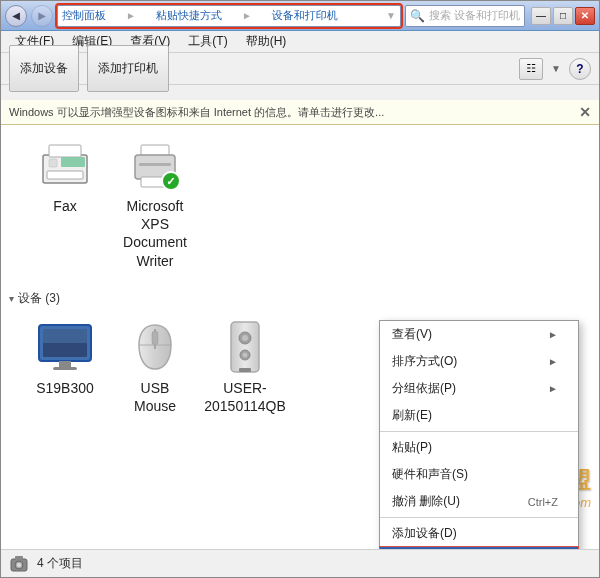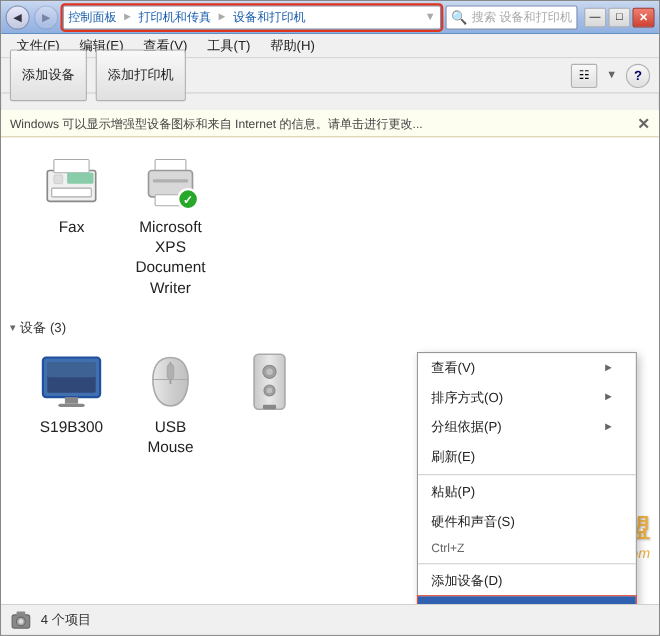--- a/index.html
+++ b/index.html
@@ -57,21 +57,21 @@
       display: flex;
       align-items: center;
       background: white;
       border: 1px solid #8090b0;
       border-radius: 2px;
       height: 22px;
       padding: 0 4px;
       flex: 1;
       font-size: 11px;
       color: #333;
-      gap: 5px;
+      gap: 20px;
       outline: 2px solid #e0341c;
     }
 
     .address-sep {
       color: #aaa;
       font-size: 10px;
     }
 
     .address-part {
       color: #1a5faf;
@@ -354,21 +354,21 @@
 
 <div class="window">
 
   <div class="title-bar">
     <div class="title-bar-left">
       <div class="nav-btn">◀</div>
       <div class="nav-btn" style="opacity:0.4">▶</div>
       <div class="address-bar">
         <span class="address-part">控制面板</span>
         <span class="address-sep">►</span>
-        <span class="address-part">打印机和传真</span>
+        <span class="address-part">粘贴快捷方式</span>
         <span class="address-sep">►</span>
         <span class="address-part">设备和打印机</span>
         <span style="flex:1"></span>
         <span style="color:#aaa;font-size:10px">▼</span>
       </div>
       <div class="search-bar">
         <span style="color:#aaa;font-size:12px">🔍</span>
         <span style="font-size:11px;color:#aaa">搜索 设备和打印机</span>
       </div>
     </div>
@@ -502,20 +502,21 @@
             </defs>
 
             <circle cx="20" cy="18" r="6" fill="#a0a0a0" stroke="#888" stroke-width="1"></circle>
             <circle cx="20" cy="18" r="3" fill="#c0c0c0"></circle>
             <circle cx="20" cy="35" r="5" fill="#a0a0a0" stroke="#888" stroke-width="1"></circle>
             <circle cx="20" cy="35" r="2.5" fill="#c0c0c0"></circle>
 
             <rect x="14" y="48" width="12" height="4" rx="1" fill="#888"></rect>
           </svg>
         </div>
+        <div class="device-label">USER-20150114QB</div>
       </div>
     </div>
 
     <div class="context-menu">
       <div class="ctx-item">
         <span class="ctx-label">查看(V)</span>
         <span class="ctx-arrow">►</span>
       </div>
       <div class="ctx-item">
         <span class="ctx-label">排序方式(O)</span>
@@ -529,20 +530,21 @@
         <span class="ctx-label">刷新(E)</span>
       </div>
       <div class="ctx-separator"></div>
       <div class="ctx-item">
         <span class="ctx-label">粘贴(P)</span>
       </div>
       <div class="ctx-item">
         <span class="ctx-label">硬件和声音(S)</span>
       </div>
       <div class="ctx-item">
+        <span class="ctx-label">撤消 删除(U)</span>
         <span class="ctx-shortcut">Ctrl+Z</span>
       </div>
       <div class="ctx-separator"></div>
       <div class="ctx-item">
         <span class="ctx-label">添加设备(D)</span>
       </div>
       <div class="ctx-item highlighted">
         <span class="ctx-label">添加打印机(T)</span>
       </div>
 

